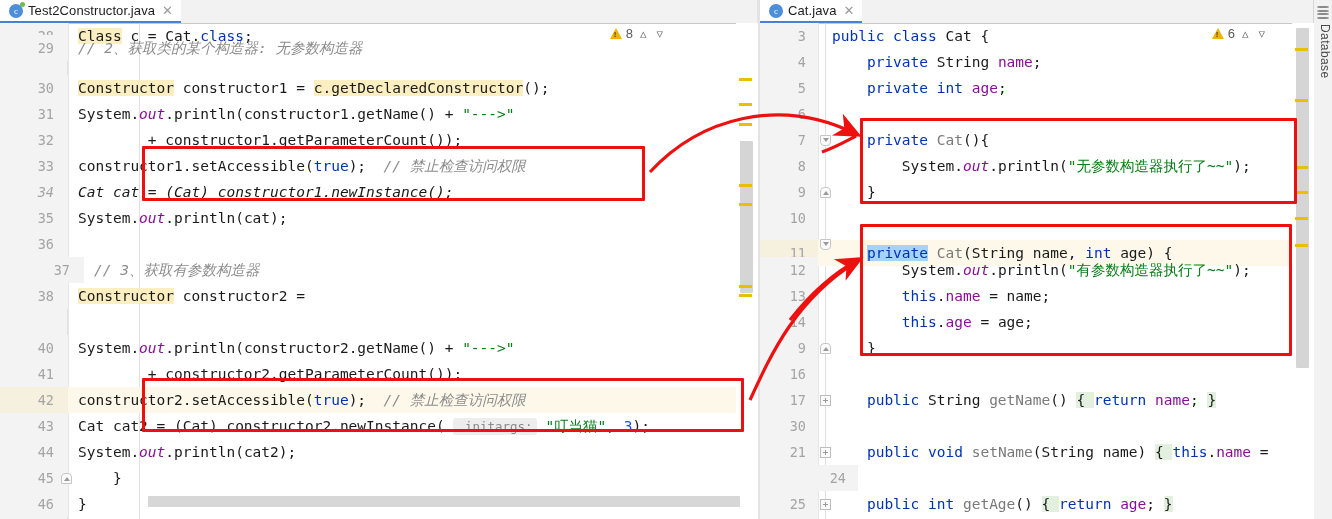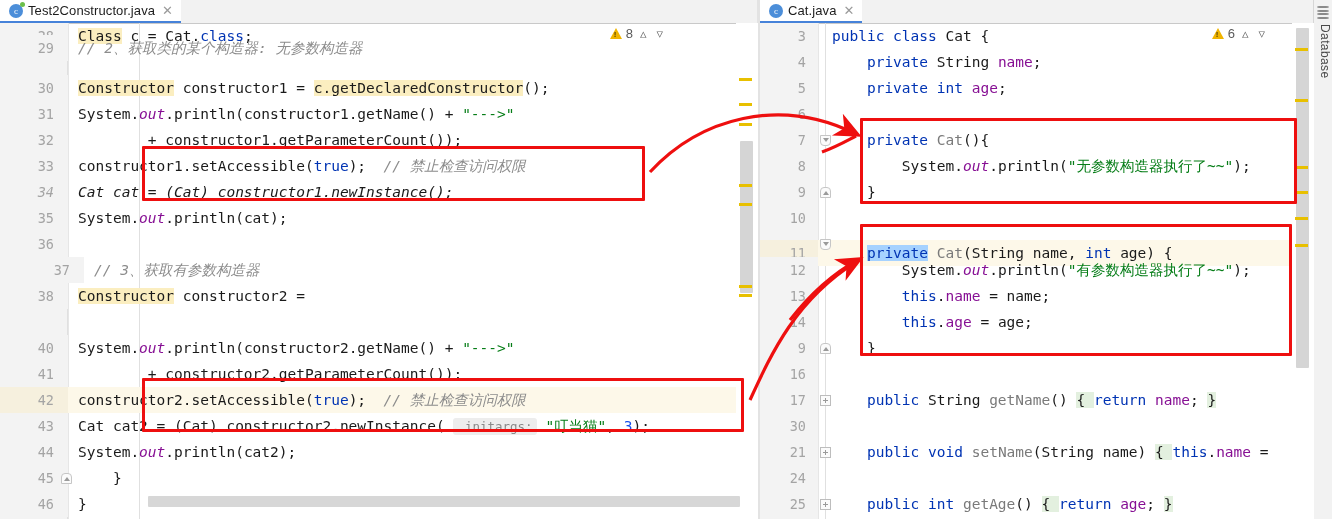--- a/index.html
+++ b/index.html
@@ -547,21 +547,21 @@
         <div class="fold plus" style="left: 60px; top: 371.5px;"></div>
         <div class="row" style="top: 390px;">
           <div class="lnum-cell">30</div>
           <div class="code-cell"></div>
         </div>
         <div class="row" style="top: 416px;">
           <div class="lnum-cell">21</div>
           <div class="code-cell"><span class="typ">    </span><span class="kw">public void </span><span class="mthdecl">setName</span><span class="typ">(String name) </span><span class="typ bracehl">{ </span><span class="kw">this</span><span class="typ">.</span><span class="fld">name</span><span class="typ"> = </span></div>
         </div>
         <div class="fold plus" style="left: 60px; top: 423.5px;"></div>
-        <div class="row" style="top: 442px;">
+        <div class="row" style="top: 442px; padding-left: 40px;">
           <div class="lnum-cell">24</div>
           <div class="code-cell"></div>
         </div>
         <div class="row" style="top: 468px;">
           <div class="lnum-cell">25</div>
           <div class="code-cell"><span class="typ">    </span><span class="kw">public int </span><span class="mthdecl">getAge</span><span class="typ">() </span><span class="typ bracehl">{ </span><span class="kw">return </span><span class="fld">age</span><span class="typ">; </span><span class="typ bracehl">}</span></div>
         </div>
         <div class="fold plus" style="left: 60px; top: 475.5px;"></div>
       </div>
 

